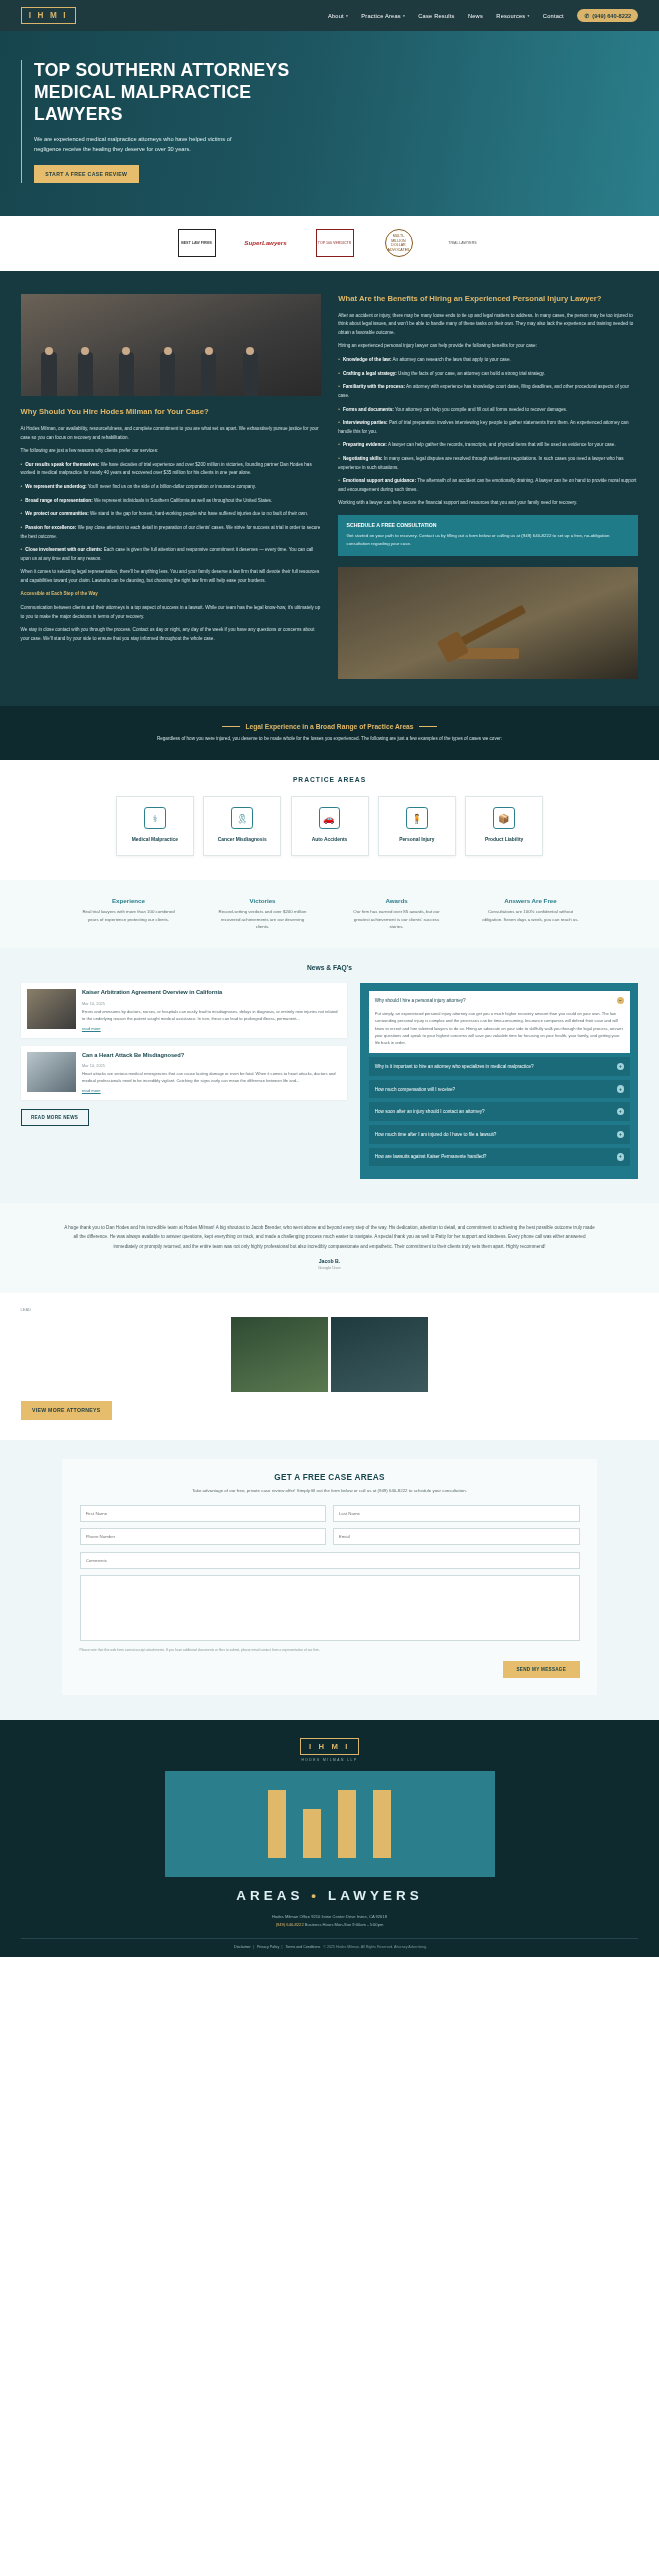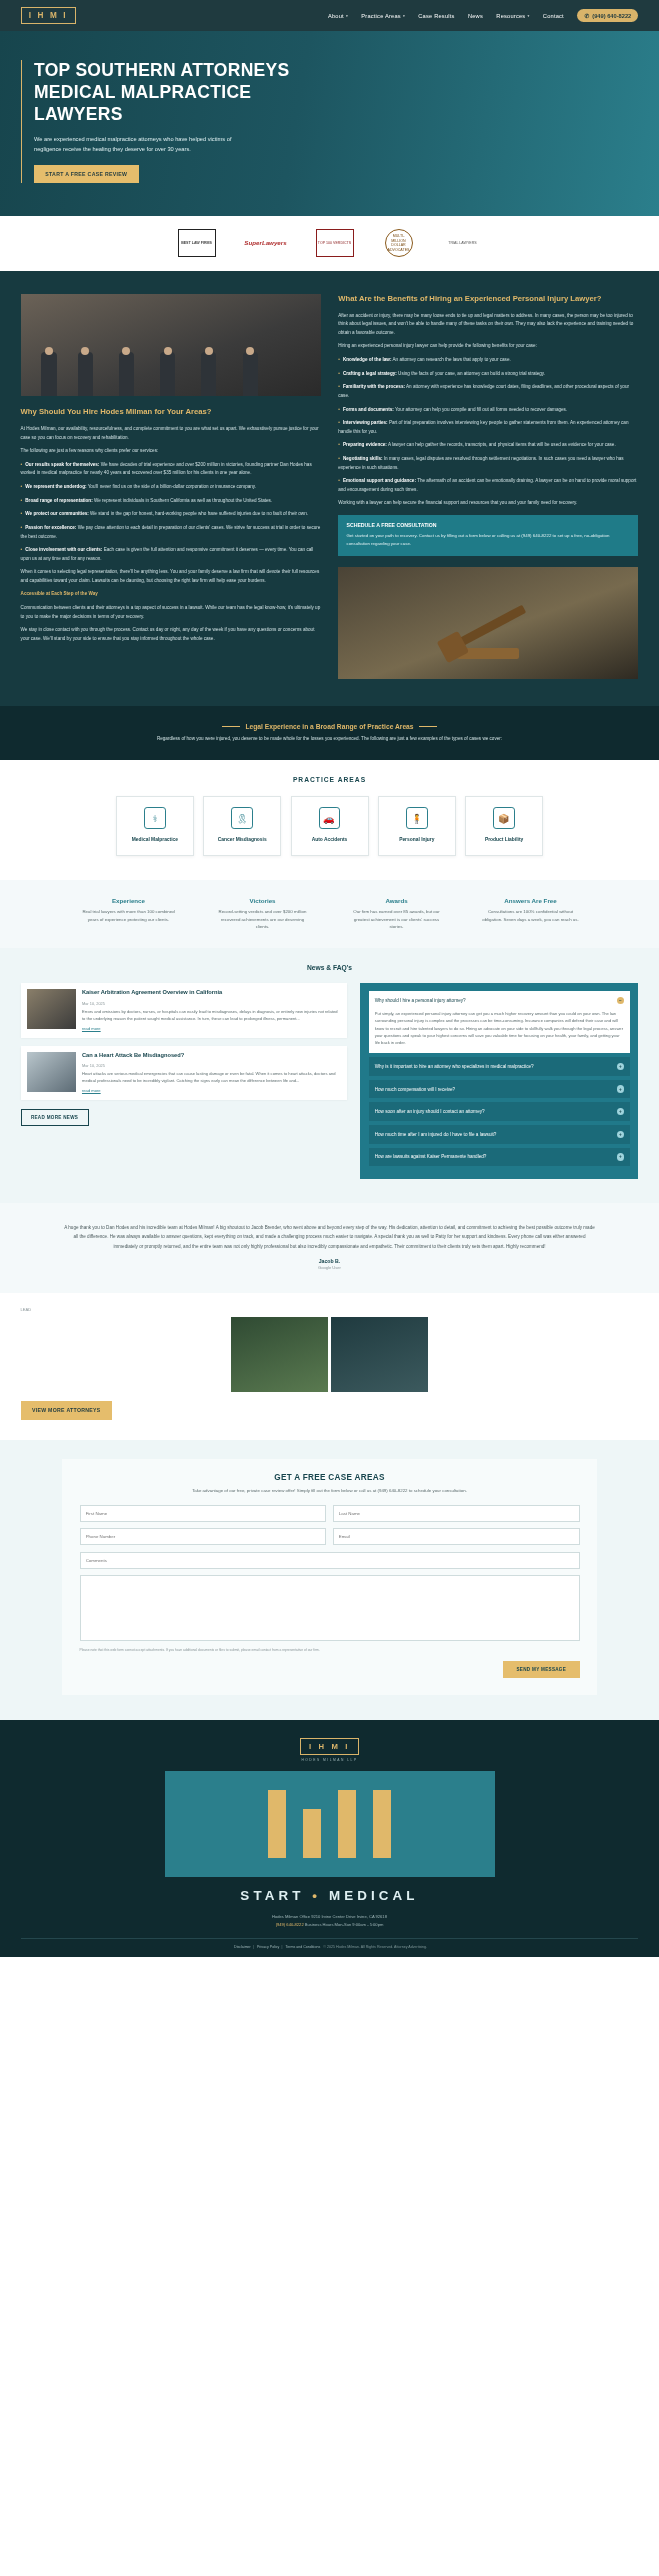--- a/index.html
+++ b/index.html
@@ -366,21 +366,21 @@
             <div class="phead" style="left:60px;bottom:41px;"></div>
           <div class="pfig" style="left:98px;"></div>
             <div class="phead" style="left:101px;bottom:41px;"></div>
           <div class="pfig" style="left:139px;"></div>
             <div class="phead" style="left:143px;bottom:41px;"></div>
           <div class="pfig" style="left:180px;"></div>
             <div class="phead" style="left:184px;bottom:41px;"></div>
           <div class="pfig" style="left:222px;"></div>
             <div class="phead" style="left:225px;bottom:41px;"></div>
         </div>
-        <div class="h-gold">Why Should You Hire Hodes Milman for Your Areas?</div>
+        <div class="h-gold">Why Should You Hire Hodes Milman for Your Case?</div>
         <p>At Hodes Milman, our availability, resourcefulness, and complete commitment to you are what set us apart. We exhaustively pursue justice for your case so you can focus on recovery and rehabilitation.</p>
         <p>The following are just a few reasons why clients prefer our services:</p>
         <ul>
           <li><strong>Our results speak for themselves:</strong> <span>We have decades of trial experience and over $200 million in victories, founding partner Dan Hodes has worked in medical malpractice for nearly 40 years and recovered over $35 million for his clients in one year alone.</span></li>
           <li><strong>We represent the underdog:</strong> <span>You'll never find us on the side of a billion-dollar corporation or insurance company.</span></li>
           <li><strong>Broad range of representation:</strong> <span>We represent individuals in Southern California as well as throughout the United States.</span></li>
           <li><strong>We protect our communities:</strong> <span>We stand in the gap for honest, hard-working people who have suffered injuries due to no fault of their own.</span></li>
           <li><strong>Passion for excellence:</strong> <span>We pay close attention to each detail in preparation of our clients' cases. We strive for success at trial in order to secure the best outcome.</span></li>
           <li><strong>Close involvement with our clients:</strong> <span>Each case is given the full attention and responsive commitment it deserves — every time. You can call upon us at any time and for any reason.</span></li>
         </ul>
@@ -575,23 +575,23 @@
   <div class="footer">
     <div class="f-logo">I H M I</div>
     <div class="f-sub">HODES MILMAN LLP</div>
     <div class="big-mark">
       <div class="bar"></div>
         <div class="bar mid"></div>
         <div class="bar"></div>
         <div class="bar"></div>
     </div>
     <div class="f-name">
-      <span>START</span>
+      <span>AREAS</span>
       <span class="f-dot">•</span>
-      <span>MEDICAL</span>
+      <span>LAWYERS</span>
     </div>
     <div class="f-addr">
       <div>Hodes Milman Office 9210 Irvine Center Drive Irvine, CA 92618</div>
       <div><a href="#">(949) 640-8222</a> <span>Business Hours Mon-Sun 9:00am - 5:00pm</span></div>
     </div>
     <div class="f-bottom">
       <a href="#">Disclaimer</a>|
       <a href="#">Privacy Policy</a>|
       <a href="#">Terms and Conditions</a>
       <span>© 2025 Hodes Milman. All Rights Reserved. Attorney Advertising.</span>

